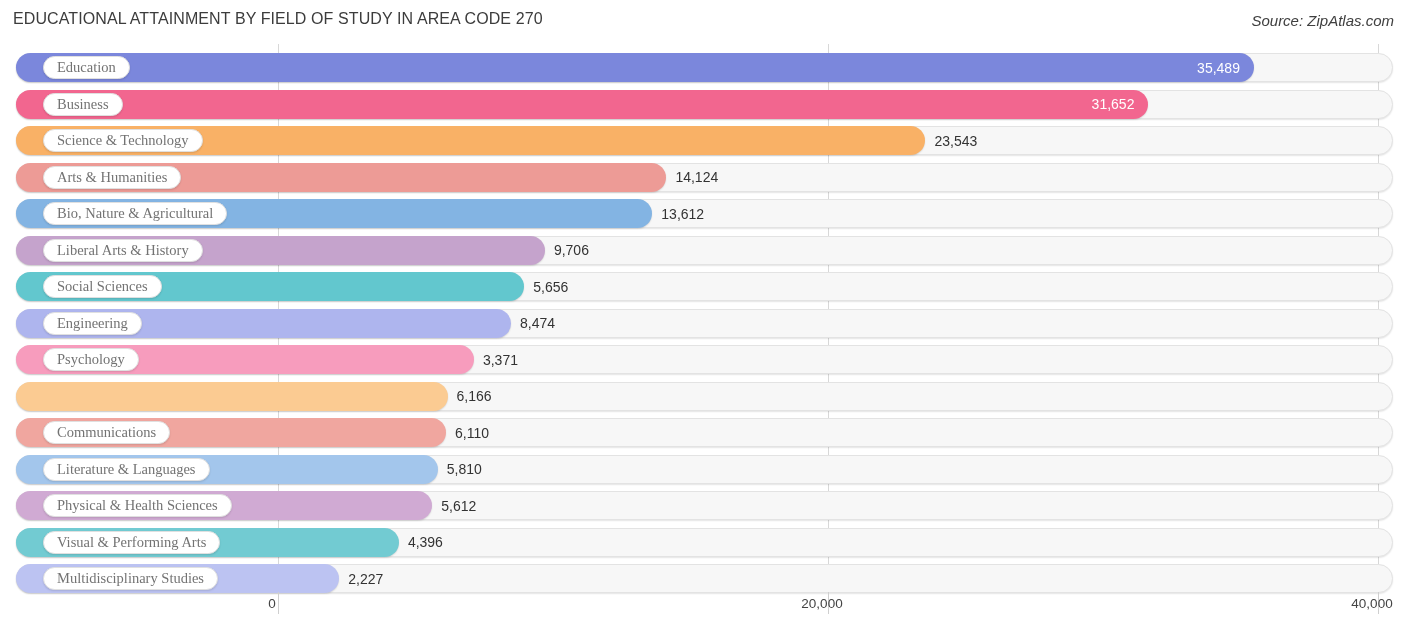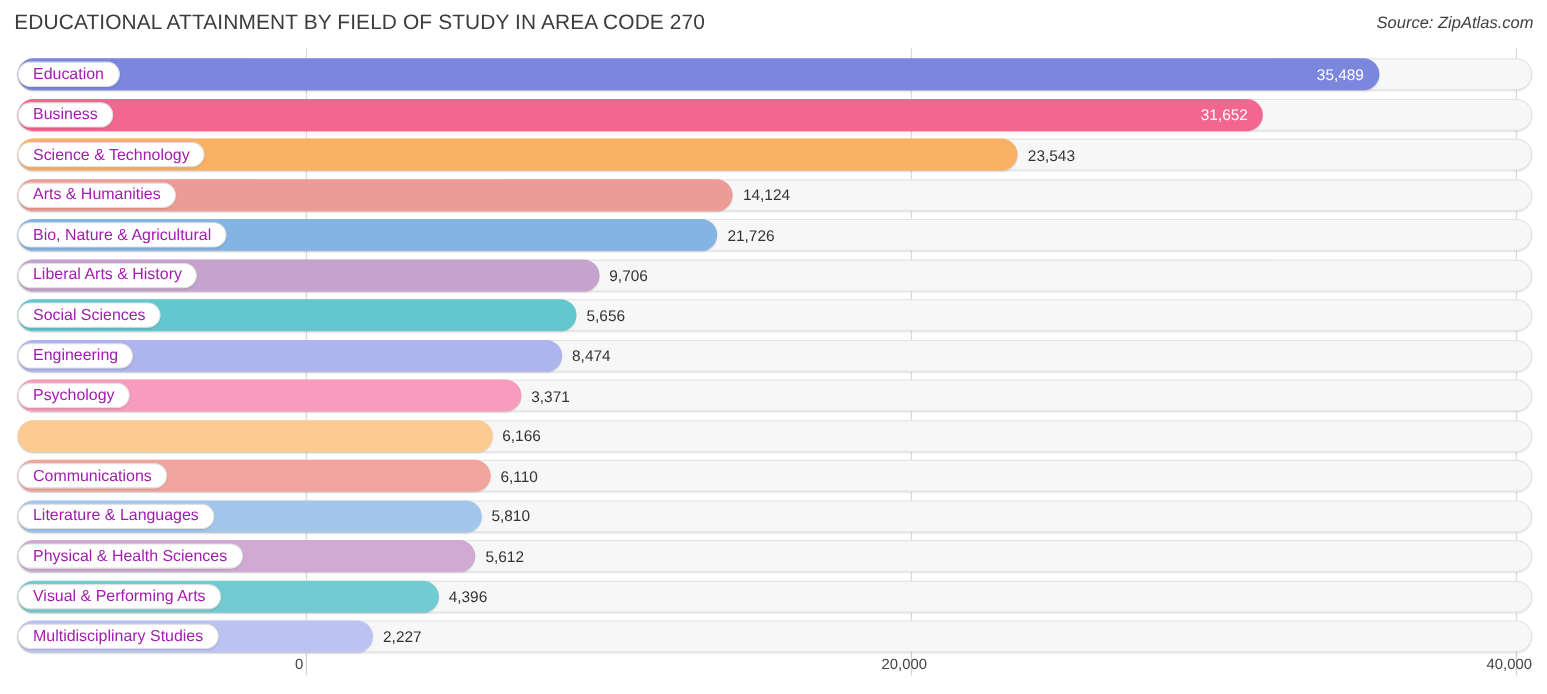--- a/index.html
+++ b/index.html
@@ -18,21 +18,21 @@
 
   
   .header {
     position: absolute;
     left: 0; top: 0;
     width: 1406px; height: 44px;
   }
   .chart-title {
     position: absolute;
     left: 13px; top: 10px;
-    font-size: 19px;
+    font-size: 16px;
     letter-spacing: 0.1px;
     color: #3c3c3c;
     white-space: nowrap;
   }
   .chart-source {
     position: absolute;
     right: 12px; top: 12px;
     font-size: 15px;
     font-style: italic;
     color: #404040;
@@ -83,32 +83,33 @@
     position: absolute;
     left: 0; top: 0;
     height: 29px;
     border-radius: 15px;
     box-shadow: 0 1px 1.5px rgba(0,0,0,0.13);
   }
 
   
   .pill {
     position: absolute;
-    left: 0; top: 3px;
+    left: 27px; top: 3px;
     height: 23px;
     padding: 0 13px;
     background: #ffffff;
     border: 1px solid #e0e0e0;
     border-radius: 12px;
     display: flex;
     align-items: center;
     white-space: nowrap;
     font-size: 14.5px;
-    color: #a21caf;
+    color: #737373;
     box-shadow: 0 1px 2px rgba(0,0,0,0.12);
+    font-family: Liberation Serif, serif;
   }
 
   
   .value {
     position: absolute;
     top: 0; height: 29px;
     display: flex; align-items: center;
     font-size: 14px;
     white-space: nowrap;
   }
@@ -188,21 +189,21 @@
             <span>Arts &amp; Humanities</span>
           </div>
           <div class="value outside" style="left: 659.41px;">14,124</div>
         </div>
         <div class="row" style="top: 155px;">
           <div class="track"></div>
           <div class="bar" style="width: 636.33px; background: rgb(131, 180, 227);"></div>
           <div class="pill">
             <span>Bio, Nature &amp; Agricultural</span>
           </div>
-          <div class="value outside" style="left: 645.33px;">21,726</div>
+          <div class="value outside" style="left: 645.33px;">13,612</div>
         </div>
         <div class="row" style="top: 191.5px;">
           <div class="track"></div>
           <div class="bar" style="width: 528.915px; background: rgb(197, 163, 204);"></div>
           <div class="pill">
             <span>Liberal Arts &amp; History</span>
           </div>
           <div class="value outside" style="left: 537.915px;">9,706</div>
         </div>
         <div class="row" style="top: 228px;">

